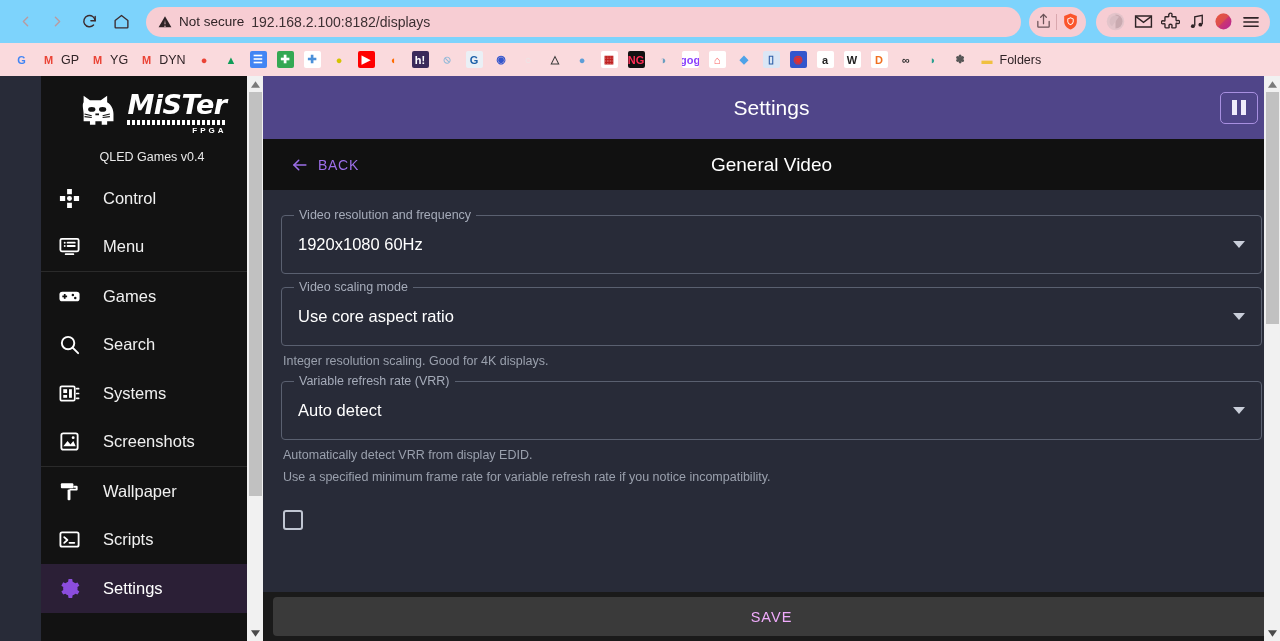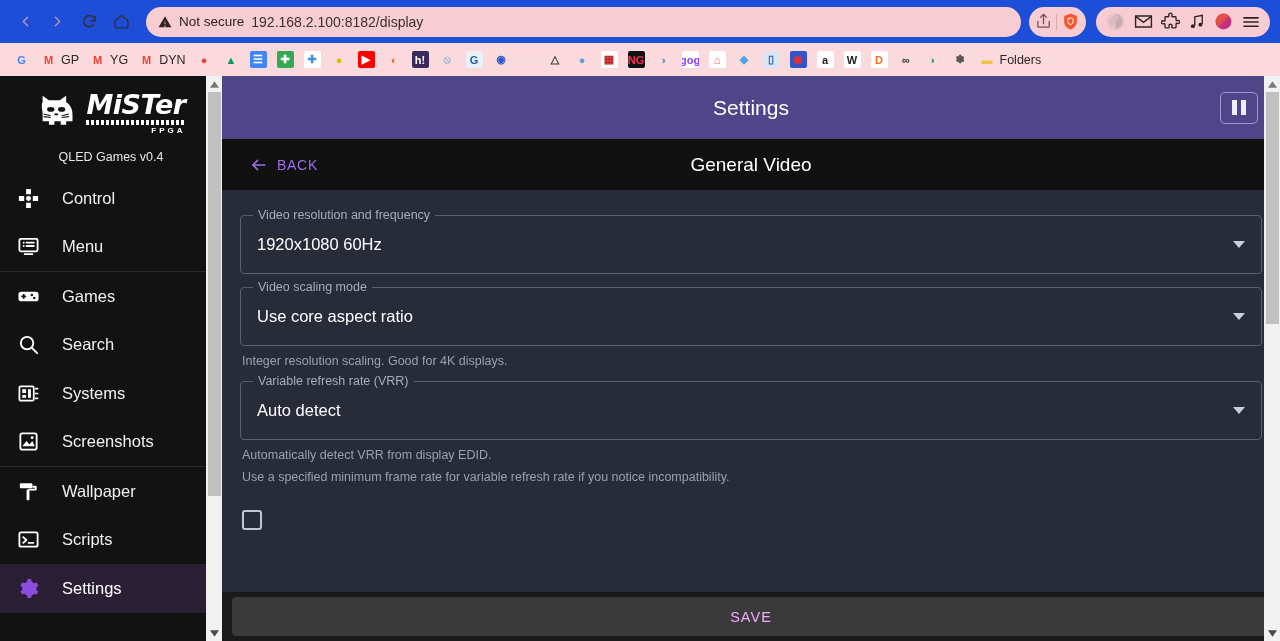--- a/index.html
+++ b/index.html
@@ -6,21 +6,21 @@
   html, body {
     width: 1280px; height: 641px;
     overflow: hidden;
     background: #fff;
     font-family: "Liberation Sans", sans-serif;
   }
 
   
   .browser-toolbar {
     height: 43px;
-    background: #1d4ed8;
+    background: #7dd3fc;
     display: flex;
     align-items: center;
     padding: 0 10px;
     gap: 2px;
   }
   .nav-btn {
     width: 30px; height: 30px;
     display: flex; align-items: center; justify-content: center;
     border-radius: 50%;
     color: #3b2b2e;
@@ -84,20 +84,21 @@
     border-radius: 2px; overflow: hidden;
     flex: 0 0 auto;
   }
 
   
   .page {
     height: 565px;
     display: flex;
     background: #282b38;
     position: relative;
+    padding-left: 41px;
   }
 
   
   .sidebar {
     width: 222px;
     background: #121212;
     height: 565px;
     overflow: hidden;
     flex: 0 0 auto;
     position: relative;
@@ -301,21 +302,21 @@
       </svg>
   </div>
 
   <div class="urlbar">
     <span class="warn-icon">
       <svg width="14" height="14" viewBox="0 0 24 24" fill="currentColor">
           <path d="M12 2 1 21h22L12 2zm0 6 .9 8h-1.8L12 8zm0 10.2a1.2 1.2 0 1 1 0 2.4 1.2 1.2 0 0 1 0-2.4z"></path>
         </svg>
     </span>
     <span class="notsecure">Not secure</span>
-    <span class="urltext" title="192.168.2.100:8182/settings">192.168.2.100:8182/display</span>
+    <span class="urltext" title="192.168.2.100:8182/settings">192.168.2.100:8182/displays</span>
   </div>
 
   <div class="url-actions">
     <span class="tb-icon">
       <svg width="17" height="17" viewBox="0 0 24 24" fill="none" stroke="#6b5358" stroke-width="1.8" stroke-linecap="round" stroke-linejoin="round">
           <path d="M4 12v7a1 1 0 0 0 1 1h14a1 1 0 0 0 1-1v-7"></path>
           <polyline points="16 6 12 2 8 6"></polyline>
           <line x1="12" y1="2" x2="12" y2="15"></line>
         </svg>
     </span>

